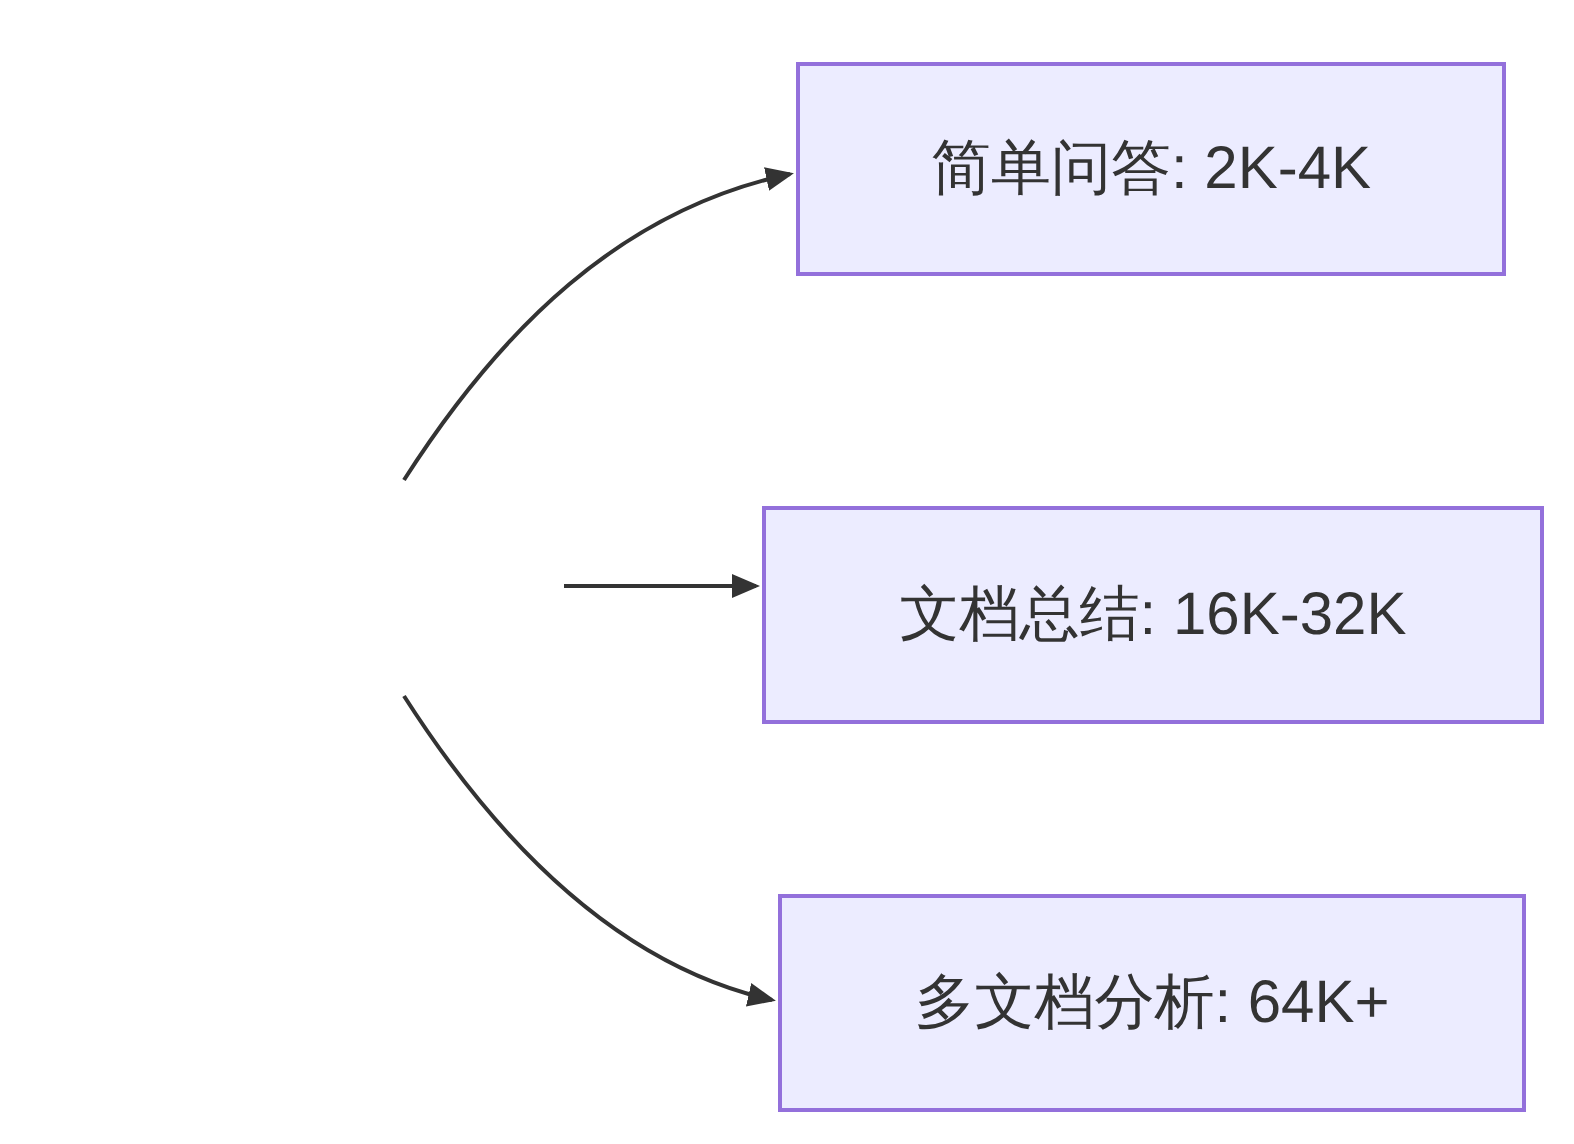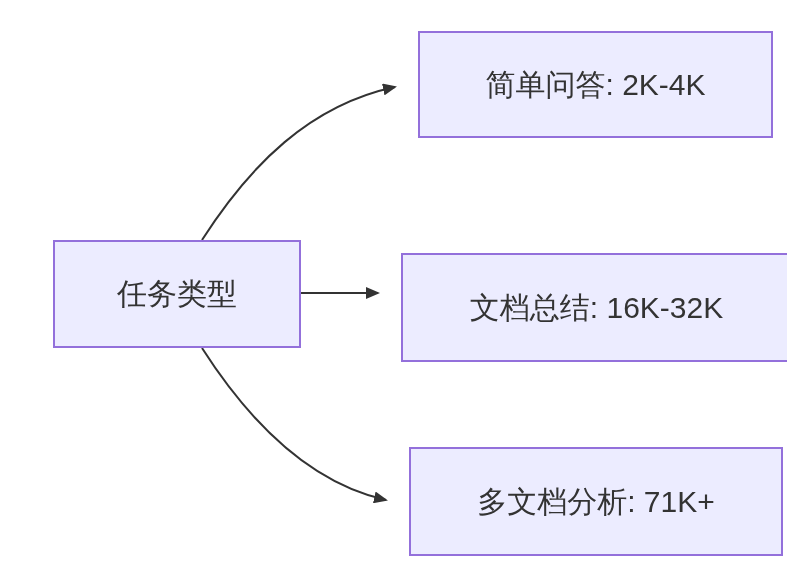--- a/index.html
+++ b/index.html
@@ -35,21 +35,20 @@
     background: var(--node-fill);
     border: 2px solid var(--node-border);
     color: var(--text);
     display: flex;
     align-items: center;
     justify-content: center;
     font-size: 30px;
     line-height: 1.2;
     text-align: center;
     white-space: nowrap;
-    margin-left: 20px;
   }
   .node-root     { left: 33px;  top: 240px; width: 248px; height: 108px; }
   .node-qa       { left: 398px; top: 31px;  width: 355px; height: 107px; }
   .node-summary  { left: 381px; top: 253px; width: 391px; height: 109px; }
   .node-multidoc { left: 389px; top: 447px; width: 374px; height: 109px; }
 </style>
 </head>
 <body>
 
 <div class="canvas">
@@ -58,29 +57,26 @@
     <defs>
       <marker id="arrow" markerUnits="userSpaceOnUse" markerWidth="14" markerHeight="12" viewBox="0 0 14 12" refX="12" refY="6" orient="auto">
         <path class="arrowhead" d="M0,0 L14,6 L0,12 Z"></path>
       </marker>
     </defs>
     <path class="edge" d="M202,240 C250,165 310,105 395,87" marker-end="url(#arrow)"></path>
     <path class="edge" d="M282,293 L378,293" marker-end="url(#arrow)"></path>
     <path class="edge" d="M202,348 C250,423 310,483 386,500" marker-end="url(#arrow)"></path>
   </svg>
 
-  <div class="node node-root">
-    <span>任务类型</span>
-  </div>
 
   <div class="node node-qa">
     <span>简单问答: 2K-4K</span>
   </div>
 
   <div class="node node-summary">
     <span>文档总结: 16K-32K</span>
   </div>
 
   <div class="node node-multidoc">
-    <span>多文档分析: 71K+</span>
+    <span>多文档分析: 64K+</span>
   </div>
 
 </div>
 
 </body></html>

